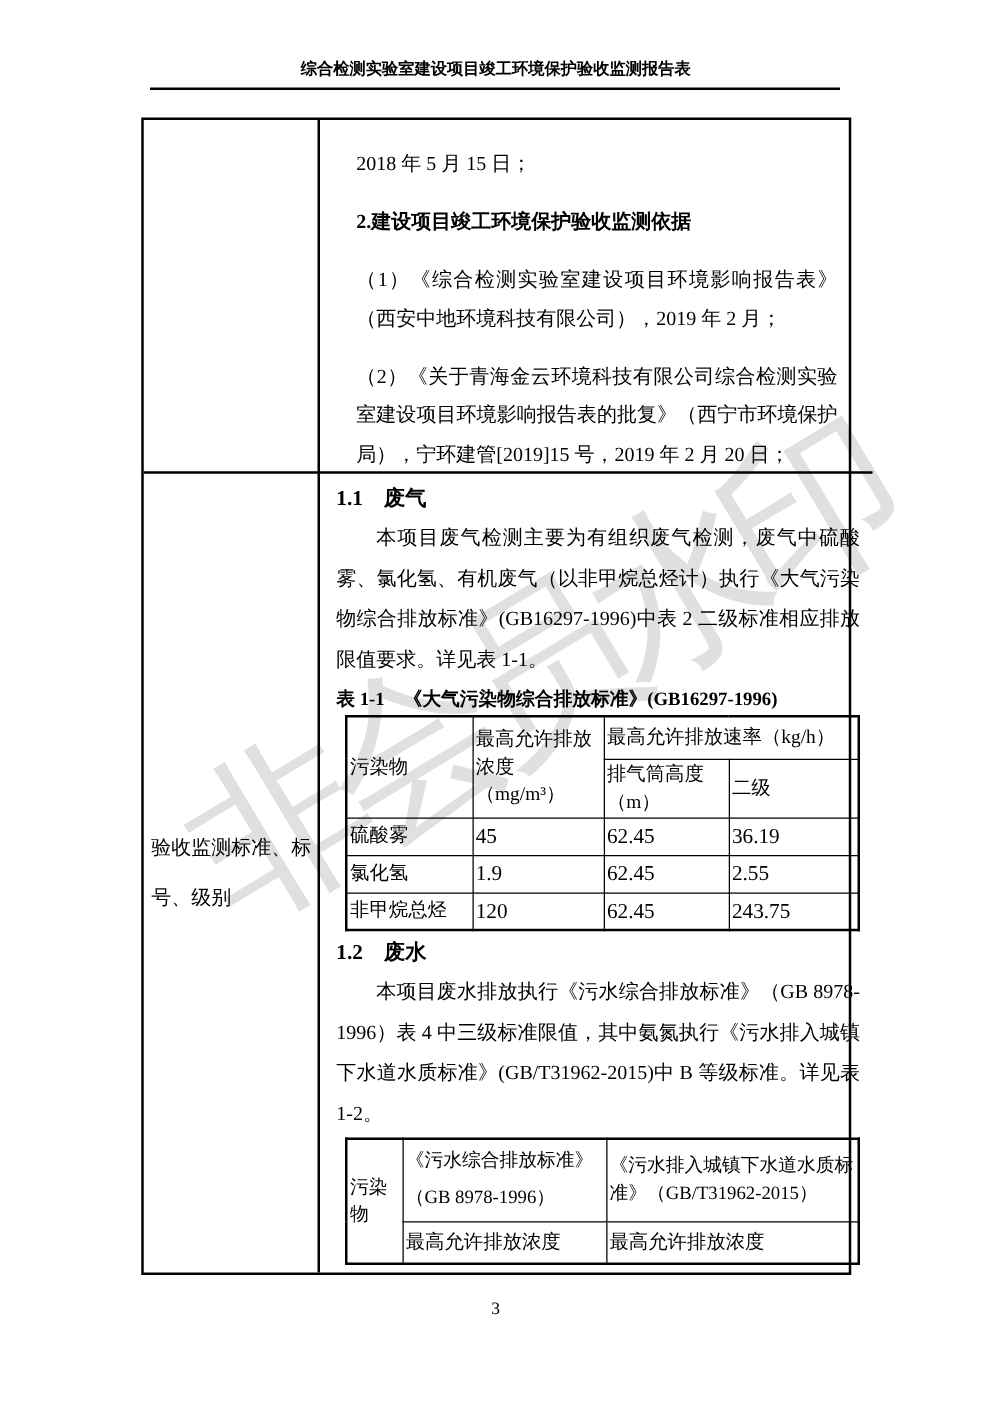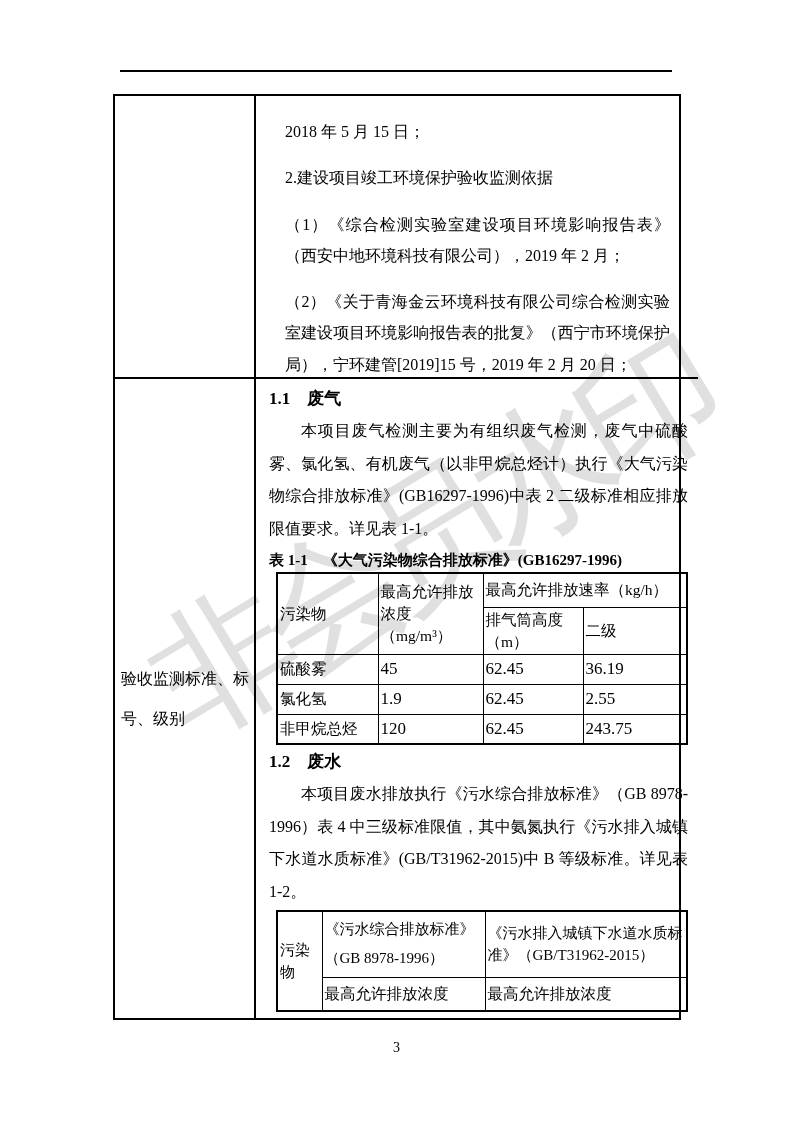--- a/index.html
+++ b/index.html
@@ -58,21 +58,21 @@
   .c-left  { border-right: 2px solid #000; }
   .r1 { border-bottom: 2px solid #000; }
 
   .r1-content {
     padding: 5px 13px 0 14px;
     font-size: 16px;
     line-height: 31.3px;
     text-align: justify;
   }
   .r1-content p { margin: 15px; }
-  .bold { font-weight: normal; }
+  .bold { font-weight: bold; }
 
   .r2-label {
     display: flex;
     align-items: center;
     padding: 0 3px 0 6px;
     font-size: 16px;
     line-height: 40px;
   }
 
   .r2-content { padding: 3px 10px 0 13px; }
@@ -140,20 +140,21 @@
 </style>
 </head>
 <body>
 
 <div class="page">
 
   <div class="watermark">非会员水印</div>
 
   <div class="content">
 
+    <div class="doc-title">综合检测实验室建设项目竣工环境保护验收监测报告表</div>
     <div class="header-rule"></div>
 
     <div class="outer-table">
 
       <div class="cell c-left r1"></div>
 
       <div class="cell r1 r1-content">
         <p>2018 年 5 月 15 日；</p>
         <p class="bold">2.建设项目竣工环境保护验收监测依据</p>
         <p>（1）《综合检测实验室建设项目环境影响报告表》（西安中地环境科技有限公司），2019 年 2 月；</p>

